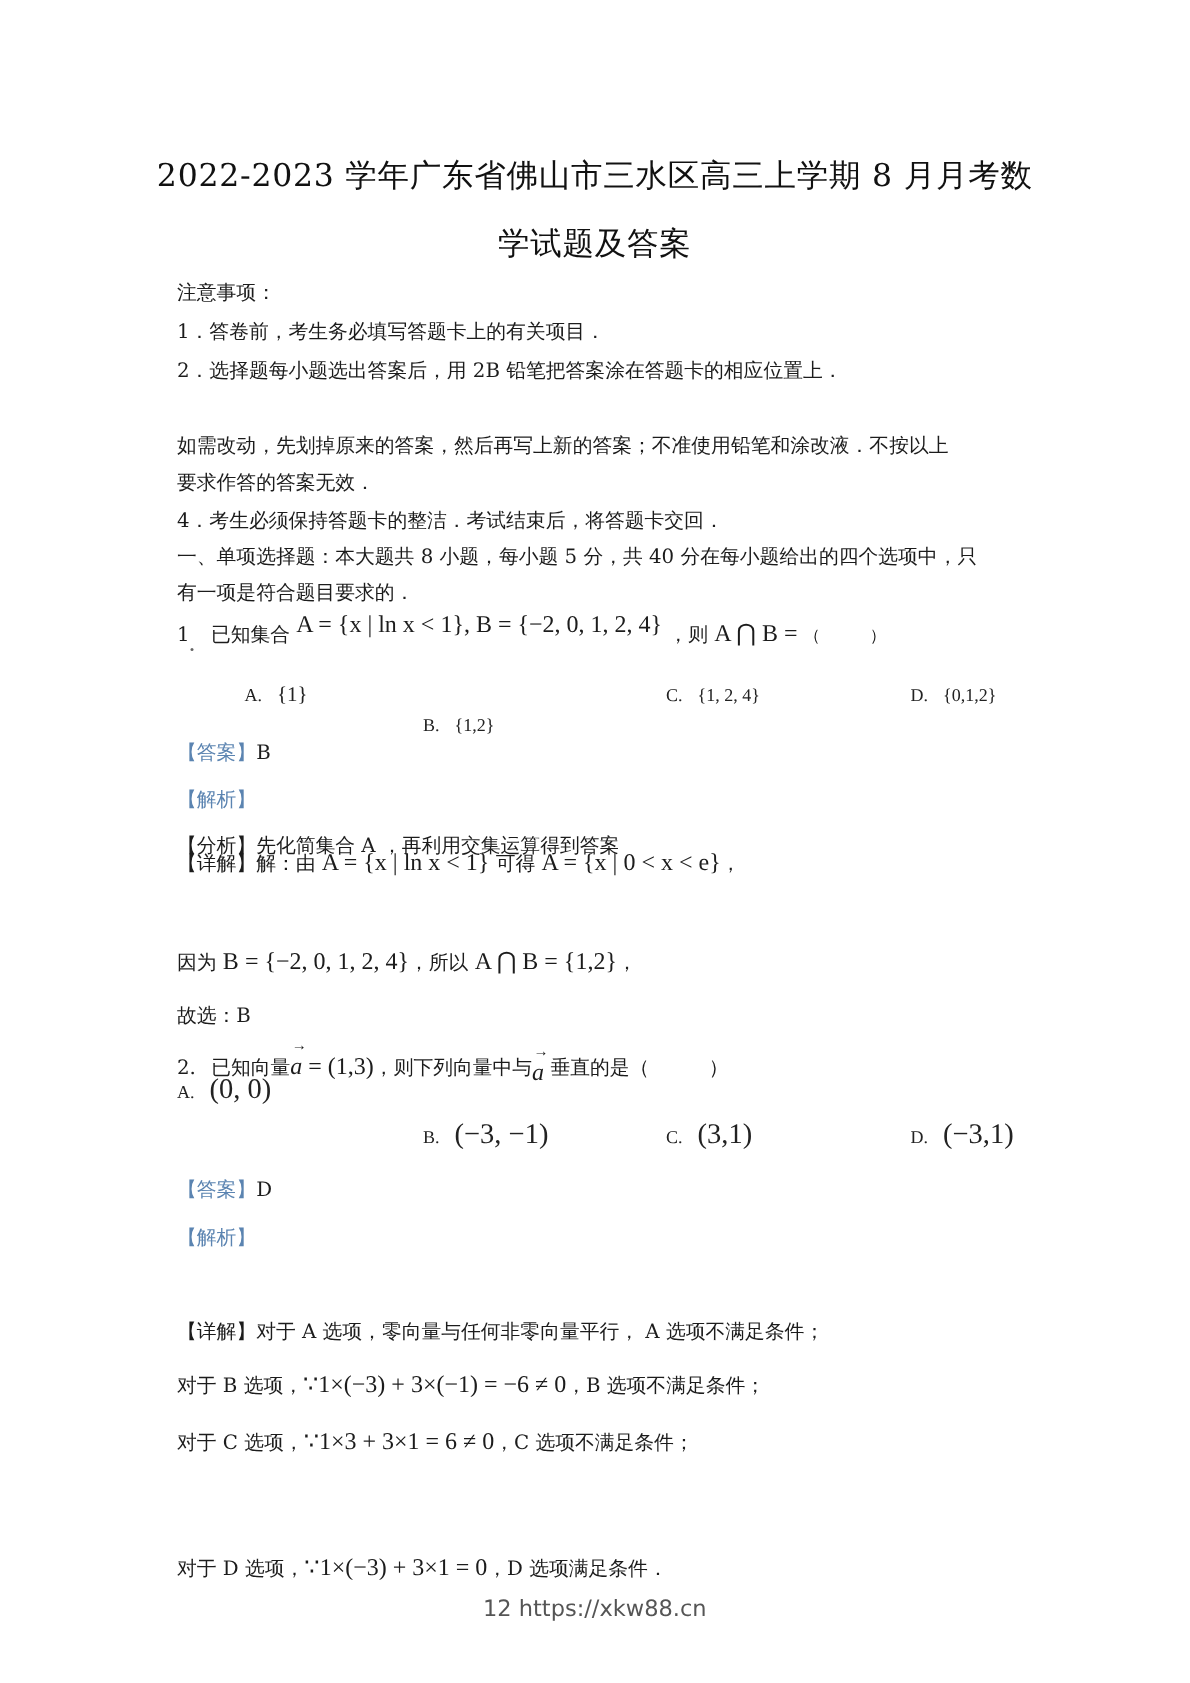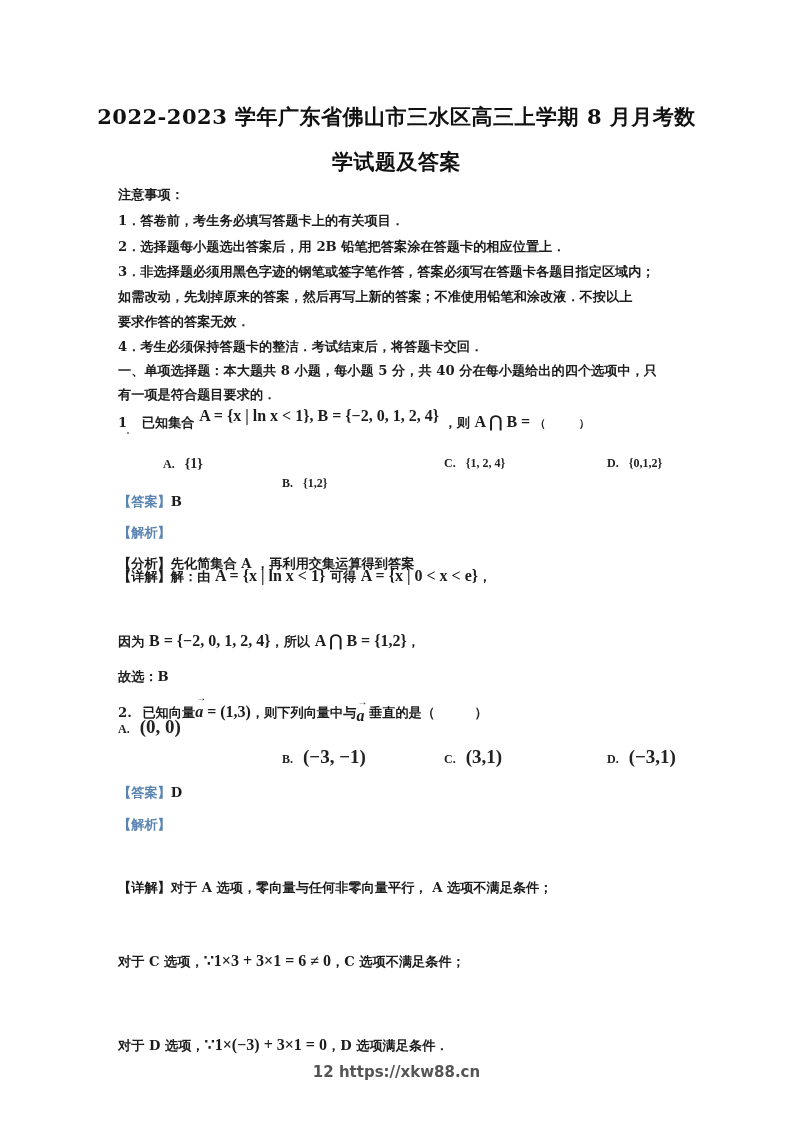--- a/index.html
+++ b/index.html
@@ -1,21 +1,21 @@
 <!DOCTYPE html>
 <html><head>
   <meta charset="utf-8">
   <style>
     html, body { margin: 0; padding: 0; background: #ffffff; }
     body {
       width: 793px; height: 1122px; position: relative; overflow: hidden;
       font-family: "DejaVu Serif", "Liberation Serif", serif;
       color: #1a1a1a;
     }
-    .page { position: absolute; left: 0; top: 0; width: 700px; height: 1122px; font-weight: bold; }
+    .page { position: absolute; left: 0; top: 0; width: 700px; height: 1122px; }
     .title {
       position: absolute; left: 0; width: 793px; text-align: center;
       font-size: 21px; letter-spacing: 0.5px; color: #111;
     }
     .t1 { top: 103px; }
     .t2 { top: 148px; }
     .line {
       position: absolute; left: 118px; font-size: 13.2px; white-space: nowrap; color: #1c1c1c;
     }
     .math { font-family: "Liberation Serif", "DejaVu Serif", serif; font-size: 16px; }
@@ -36,21 +36,20 @@
 <body>
 
 <div class="page">
 
   <div class="title t1">2022-2023 学年广东省佛山市三水区高三上学期 8 月月考数</div>
   <div class="title t2">学试题及答案</div>
 
   <div class="line" style="top:186px;">注意事项：</div>
   <div class="line" style="top:212px;">1．答卷前，考生务必填写答题卡上的有关项目．</div>
   <div class="line" style="top:238px;">2．选择题每小题选出答案后，用 2B 铅笔把答案涂在答题卡的相应位置上．</div>
-  <div class="line" style="top:263px;">3．非选择题必须用黑色字迹的钢笔或签字笔作答，答案必须写在答题卡各题目指定区域内；</div>
   <div class="line" style="top:288px;">如需改动，先划掉原来的答案，然后再写上新的答案；不准使用铅笔和涂改液．不按以上</div>
   <div class="line" style="top:313px;">要求作答的答案无效．</div>
   <div class="line" style="top:338px;">4．考生必须保持答题卡的整洁．考试结束后，将答题卡交回．</div>
   <div class="line" style="top:362px;">一、单项选择题：本大题共 8 小题，每小题 5 分，共 40 分在每小题给出的四个选项中，只</div>
   <div class="line" style="top:386px;">有一项是符合题目要求的．</div>
 
   <div class="line" style="top:412px;">
     <span>1</span>
     <span style="margin-left:10px;">已知集合</span>
     <span class="math" style="position:relative;top:-6px;">A = {x | ln x &lt; 1}, B = {−2, 0, 1, 2, 4}</span>
@@ -96,20 +95,23 @@
   <div class="opt" style="top:746px;left:444px;"><span class="lbl">C.</span><span class="math big">(3,1)</span></div>
   <div class="opt" style="top:746px;left:607px;"><span class="lbl">D.</span><span class="math big">(−3,1)</span></div>
 
   <div class="line" style="top:784px;">
     <span class="tag-blue">【答案】</span><span>D</span>
   </div>
   <div class="line tag-blue" style="top:816px;">【解析】</div>
   <div class="line" style="top:879px;">
     <span>【详解】</span><span>对于 A 选项，零向量与任何非零向量平行， A 选项不满足条件；</span>
   </div>
+  <div class="line" style="top:913px;">
+    <span>对于 B 选项，</span><span class="math">∵1×(−3) + 3×(−1) = −6 ≠ 0</span><span>，B 选项不满足条件；</span>
+  </div>
   <div class="line" style="top:951px;">
     <span>对于 C 选项，</span><span class="math">∵1×3 + 3×1 = 6 ≠ 0</span><span>，C 选项不满足条件；</span>
   </div>
   <div class="line" style="top:988px;margin-top:47px;">
     <span>对于 D 选项，</span><span class="math">∵1×(−3) + 3×1 = 0</span><span>，D 选项满足条件．</span>
   </div>
 
   <div class="footer">12 https://xkw88.cn</div>
 </div>
 

